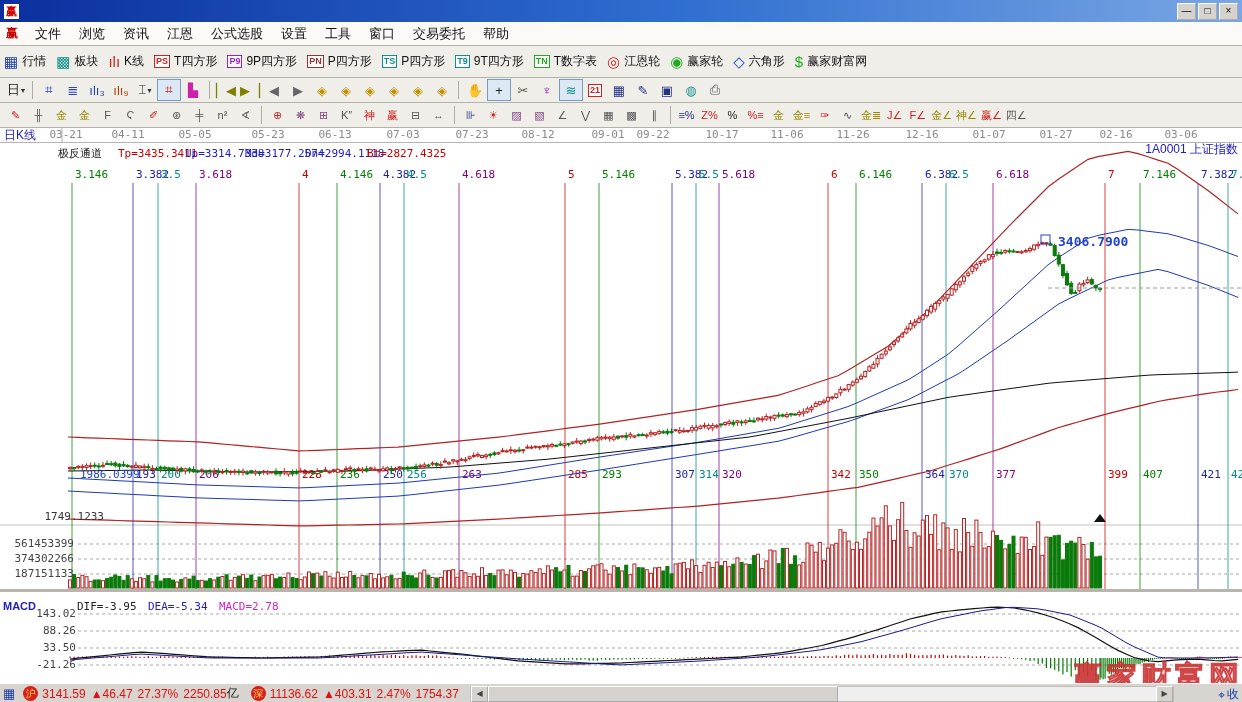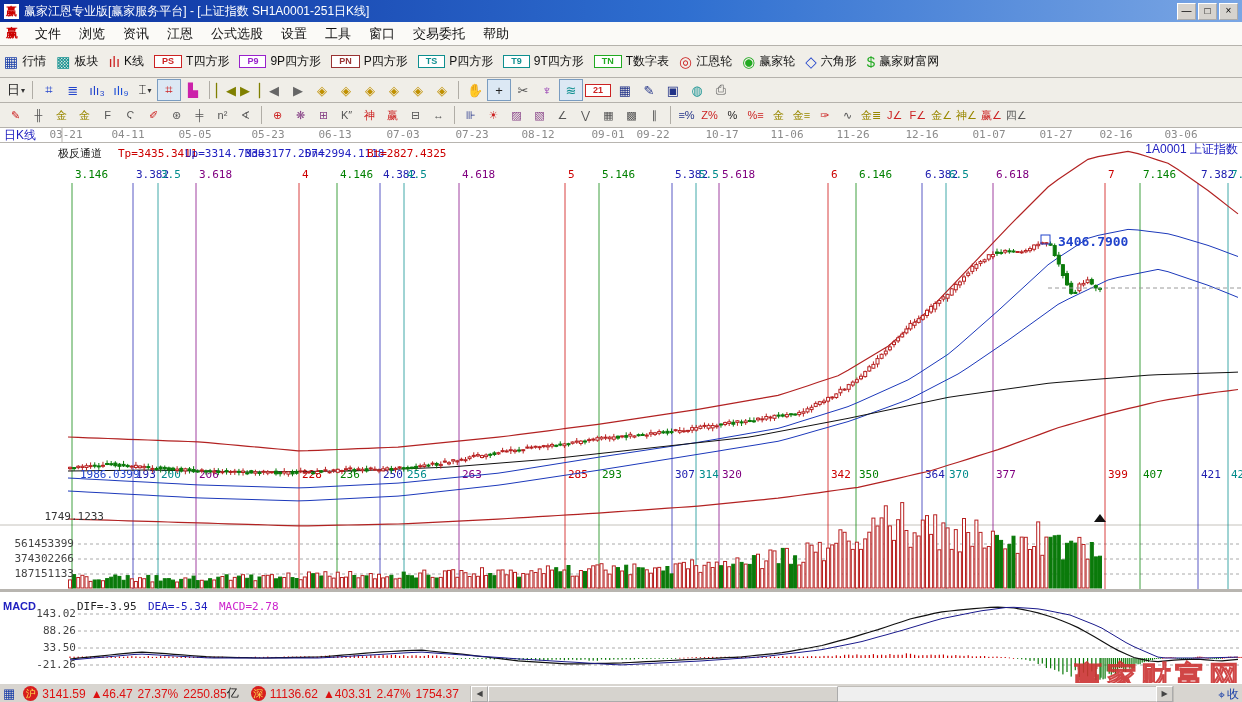--- a/index.html
+++ b/index.html
@@ -18,21 +18,21 @@
   .menu-logo{color:#c00;font-weight:bold;margin:0 8px 0 2px;}
   .menu-item{padding:2px 9px;color:#111;cursor:pointer;font-size:13px;}
   .toolbar{display:flex;align-items:center;background:#f0eee8;border-bottom:1px solid #b5b2ac;
     padding:0 4px;box-sizing:border-box;}
   .t1{height:32px;}
   .t2,.t3{height:25px;}
   .tb1-item{display:flex;align-items:center;gap:4px;margin-right:10px;cursor:pointer;}
   .tb1-label{font-size:12px;color:#111;white-space:nowrap;}
   .glyph{font-size:15px;line-height:16px;}
   .bbox{border:1px solid currentColor;font-size:9px;font-weight:bold;line-height:11px;
-    padding:0 7px;background:#fff;}
+    padding:0 1px;background:#fff;}
   .ibox{min-width:20px;height:20px;display:flex;align-items:center;justify-content:center;
     cursor:pointer;border:1px solid transparent;font-size:13px;padding:0 1px;}
   .t3 .ibox{font-size:11px;min-width:19px;}
   .ibox.active{background:#dce8f4;border:1px solid #7a9cc0;}
   .vsep{width:1px;height:18px;background:#b0ada6;margin:0 4px;}
   .caret{font-size:8px;color:#333;margin-left:1px;}
   #chart-svg{display:block;font-family:"DejaVu Sans Mono","Liberation Mono",monospace;}
   .statusbar{height:20px;background:#d8d5d0;border-top:1px solid #fff;display:flex;
     align-items:center;padding:0 3px;box-sizing:border-box;position:relative;font-size:12px;}
   .sb-icon{color:#1a3fa8;font-size:13px;margin-right:4px;cursor:pointer;}
@@ -48,21 +48,20 @@
   .corner{position:absolute;right:3px;top:2px;color:#1a3fa8;font-size:12px;display:flex;
     align-items:center;gap:2px;}
 </style>
 </head>
 <body>
 
 <div id="app">
 
   <div class="titlebar">
     <span class="tb-logo">赢</span>
-    <span class="tb-title">赢家江恩专业版[赢家服务平台] - [上证指数  SH1A0001-251日K线]</span>
     <span class="win-btns">
       <span class="win-btn">—</span>
       <span class="win-btn">□</span>
       <span class="win-btn">×</span>
     </span>
   </div>
 
   <div class="menubar" id="menubar">
     <span class="menu-logo">赢</span>
   <span class="menu-item">文件</span>
@@ -140,21 +139,21 @@
       <span class="ibox">
         <span style="color: rgb(34, 68, 204);">⌗</span>
       </span>
       <span class="ibox">
         <span style="color: rgb(34, 68, 204);">≣</span>
       </span>
       <span class="ibox">
         <span style="color: rgb(34, 68, 204);">ılı₃</span>
       </span>
       <span class="ibox">
-        <span style="color: #1d4ed8; text-align: center;">ılı₉</span>
+        <span style="color: #c2410c; text-align: center;">ılı₉</span>
       </span>
       <span class="ibox">
         <span style="color: rgb(34, 34, 34);">⌶</span>
         <span class="caret">▾</span>
       </span>
       <span class="ibox active">
         <span style="color: rgb(204, 34, 34);">⌗</span>
       </span>
       <span class="ibox">
         <span style="color: rgb(204, 34, 170);">▙</span>

